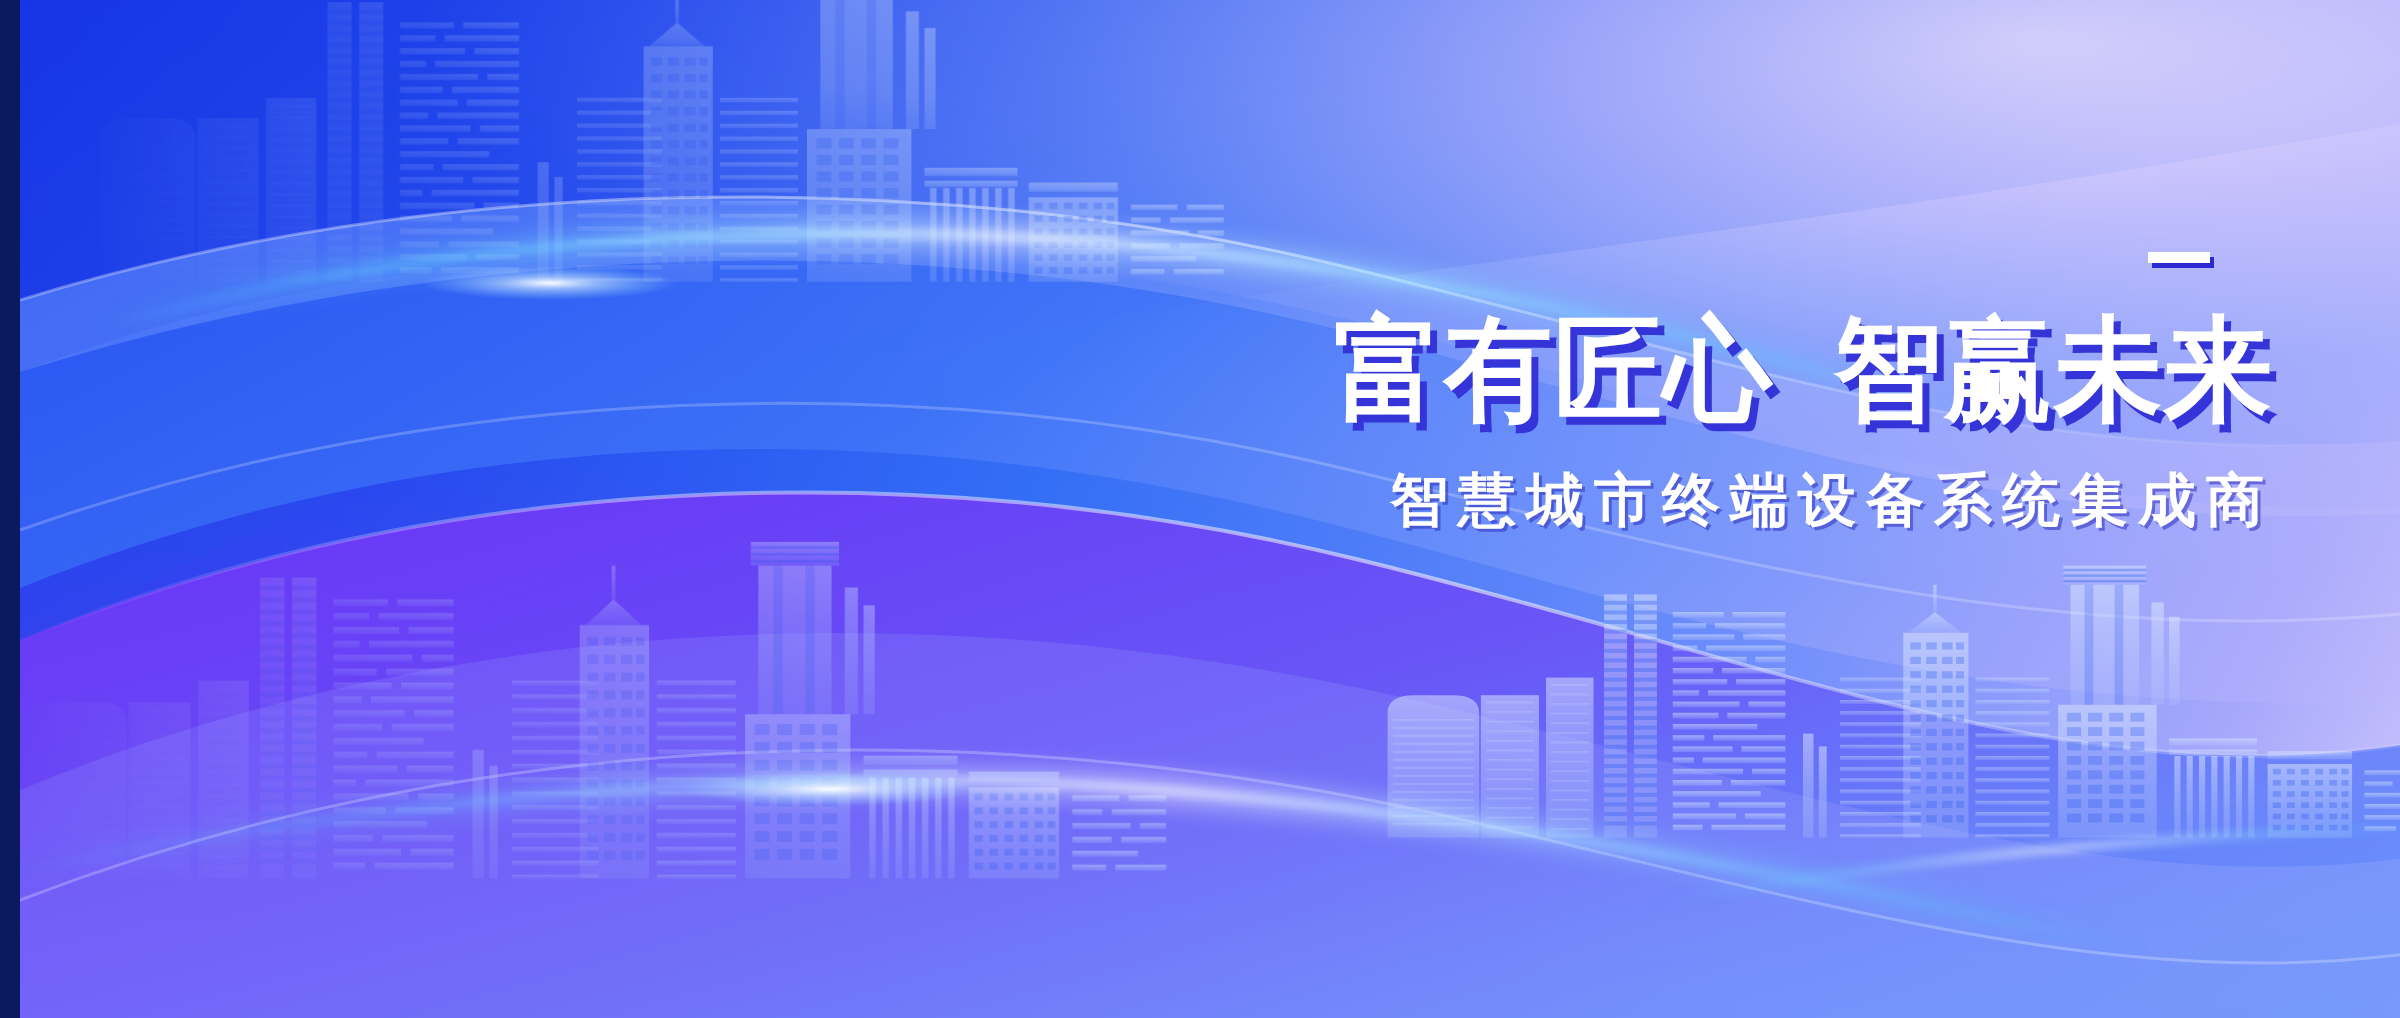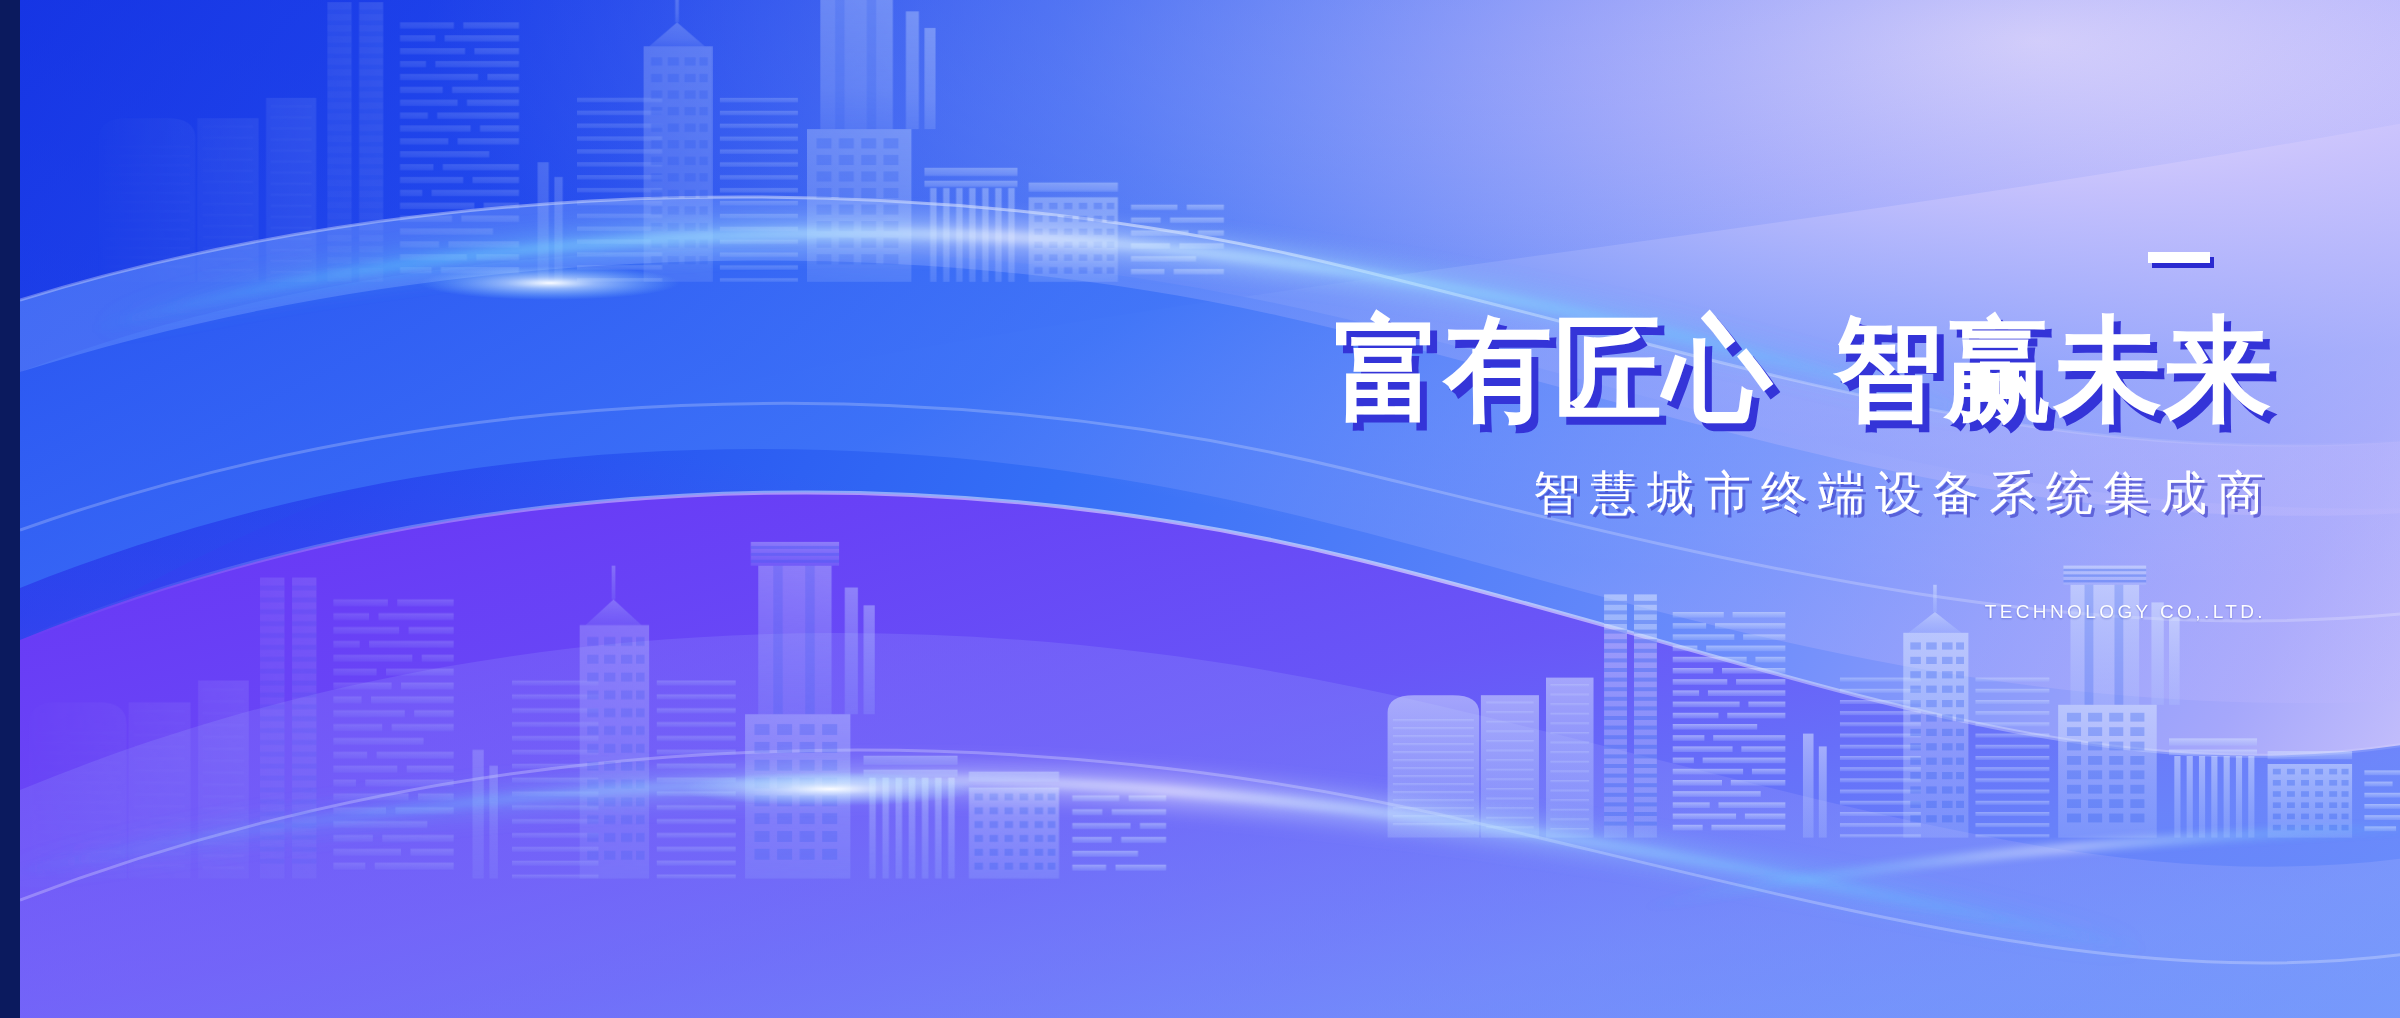--- a/index.html
+++ b/index.html
@@ -60,24 +60,24 @@
   #headline .sep{
     display:inline-block;
     width:22px; height:22px;
     border-radius:50%;
     background:#ffffff;
     box-shadow:6px 7px 0 #3434d8;
     margin:0 30px 22px 30px;
   }
   #subtitle{
     margin-top:30px;
-    font-size:47px;
+    font-size:58px;
     letter-spacing:10px;
     color:#ffffff;
-    font-weight:400;
+    font-weight:700;
     white-space:nowrap;
     text-shadow:3px 3px 0 rgba(46,46,190,0.55);
     font-family:"DejaVu Sans","Liberation Sans",sans-serif;
   }
   #company{
     margin-top:72px;
     margin-right:8px;
     color:#ffffff;
     font-size:19px;
     letter-spacing:3.4px;
@@ -604,18 +604,17 @@
 
     <div id="headline">
       <span class="seg">富有匠心</span>
       <span class="sep"></span>
       <span class="seg">智赢未来</span>
     </div>
 
     <div id="subtitle">智慧城市终端设备系统集成商</div>
 
     <div id="company">
-      <div>TECHNOLOGY CO,.LTD.</div>
     </div>
 
   </div>
 
 </div>
 
 </body></html>

